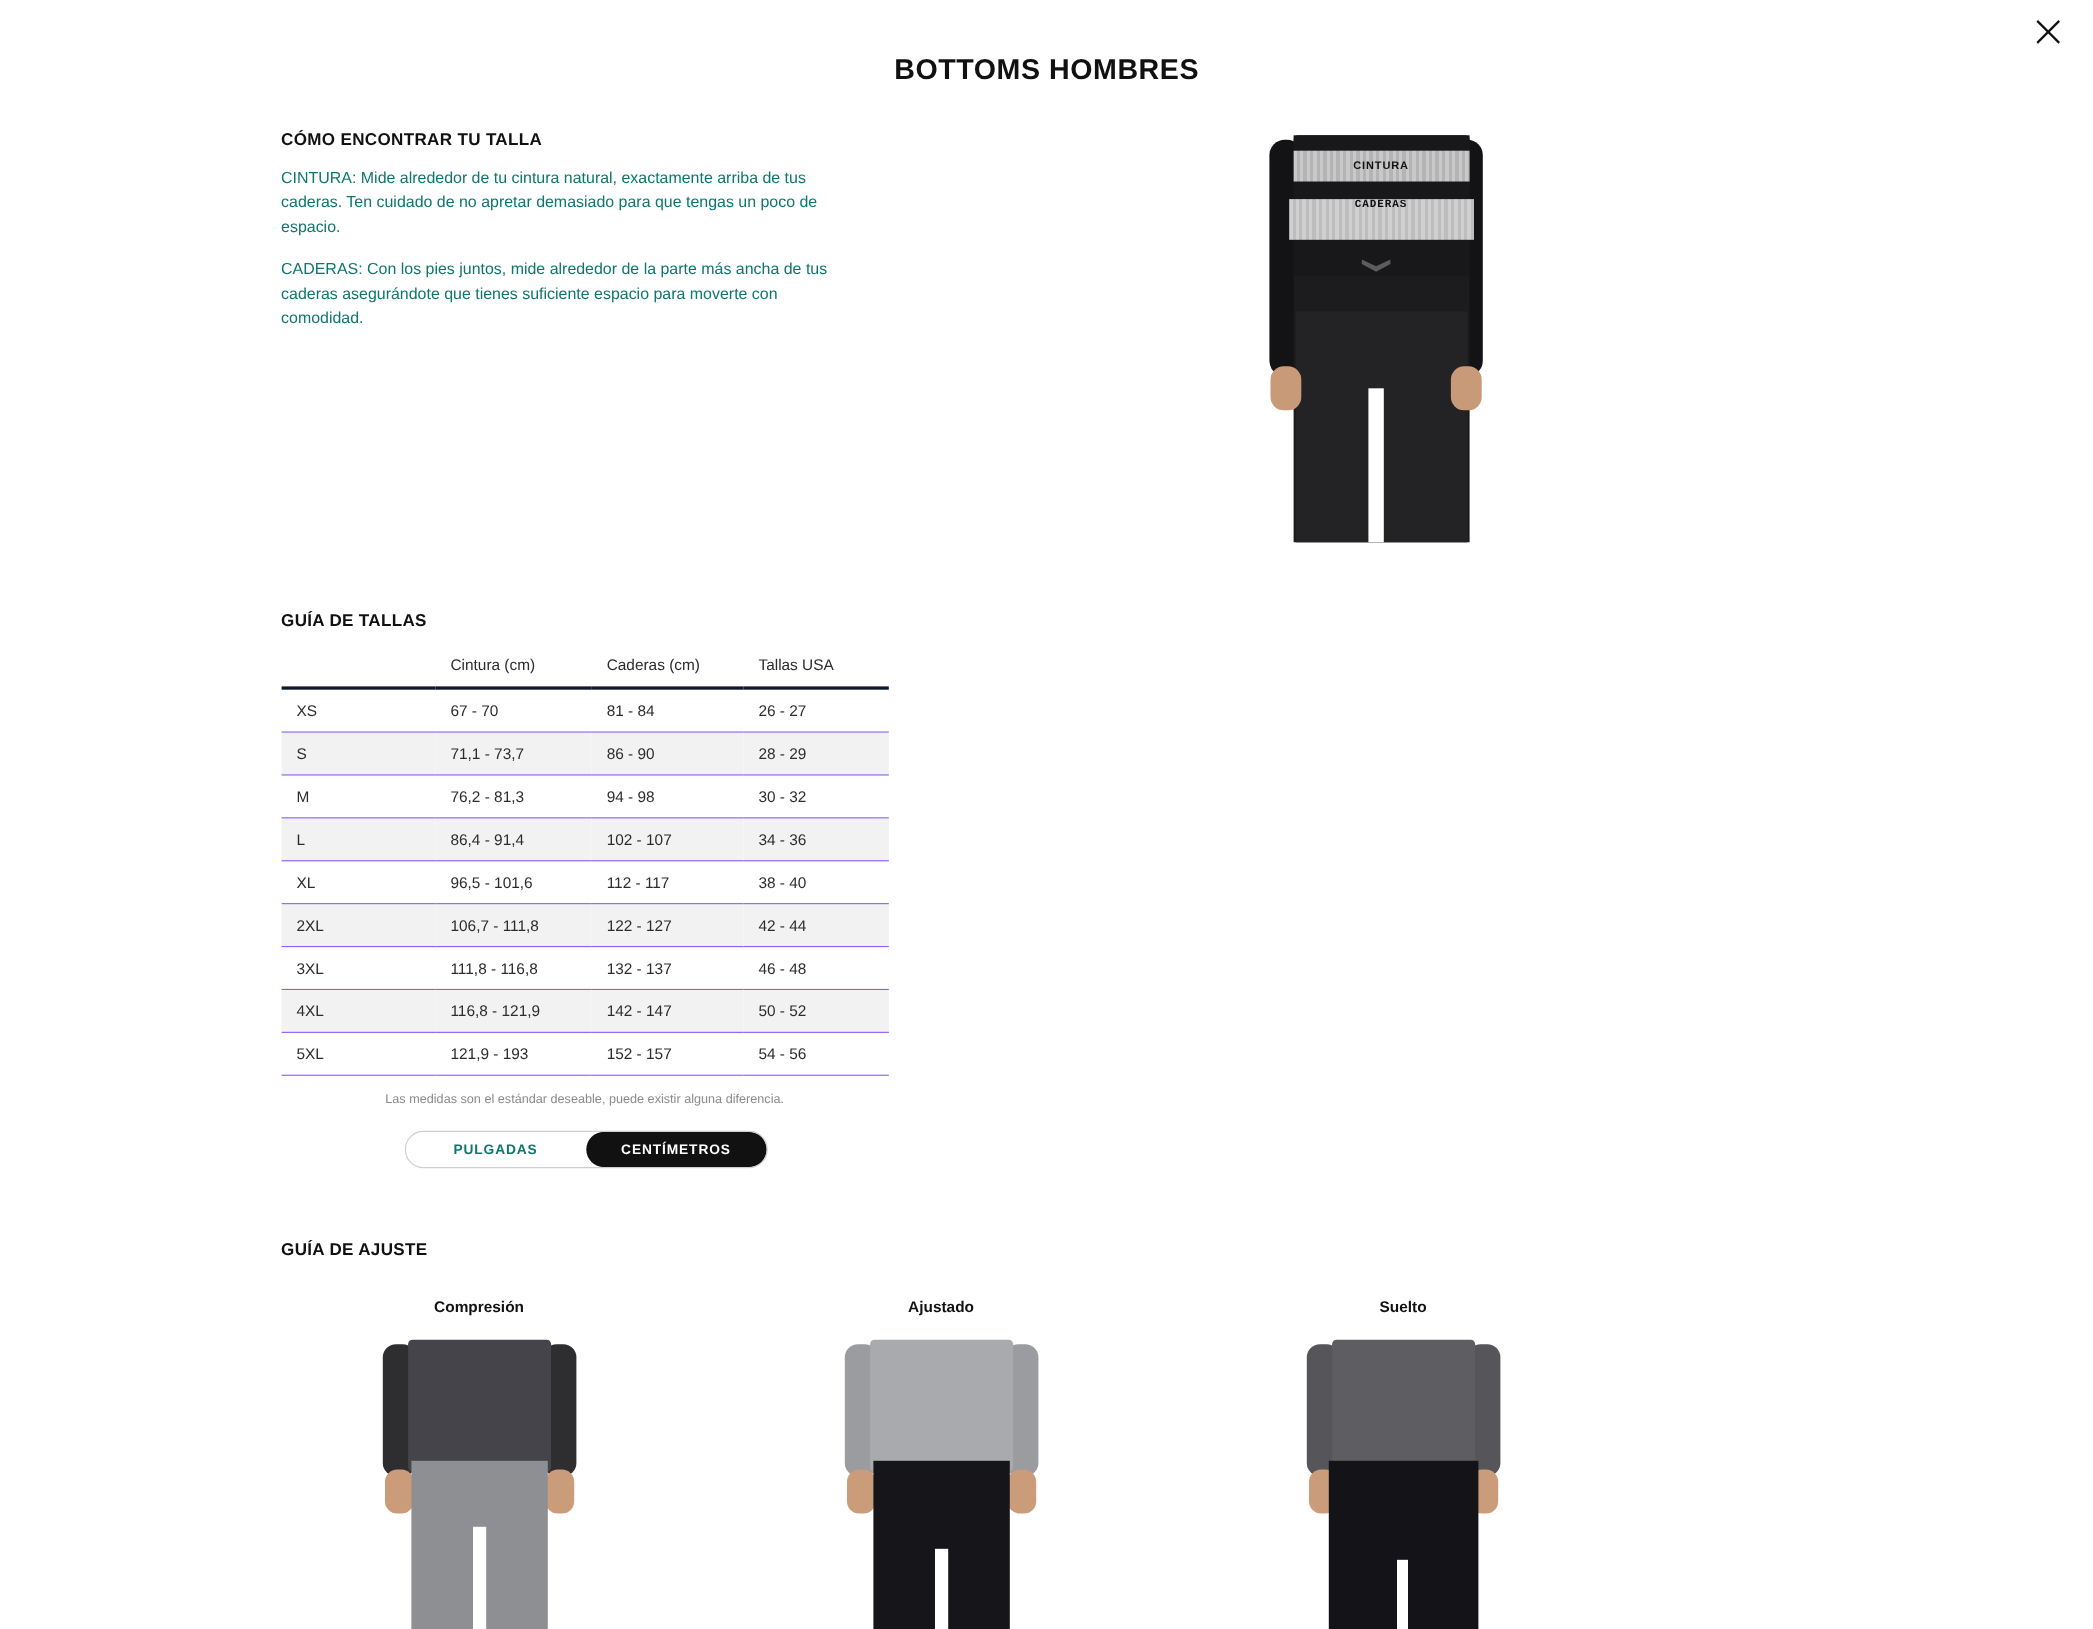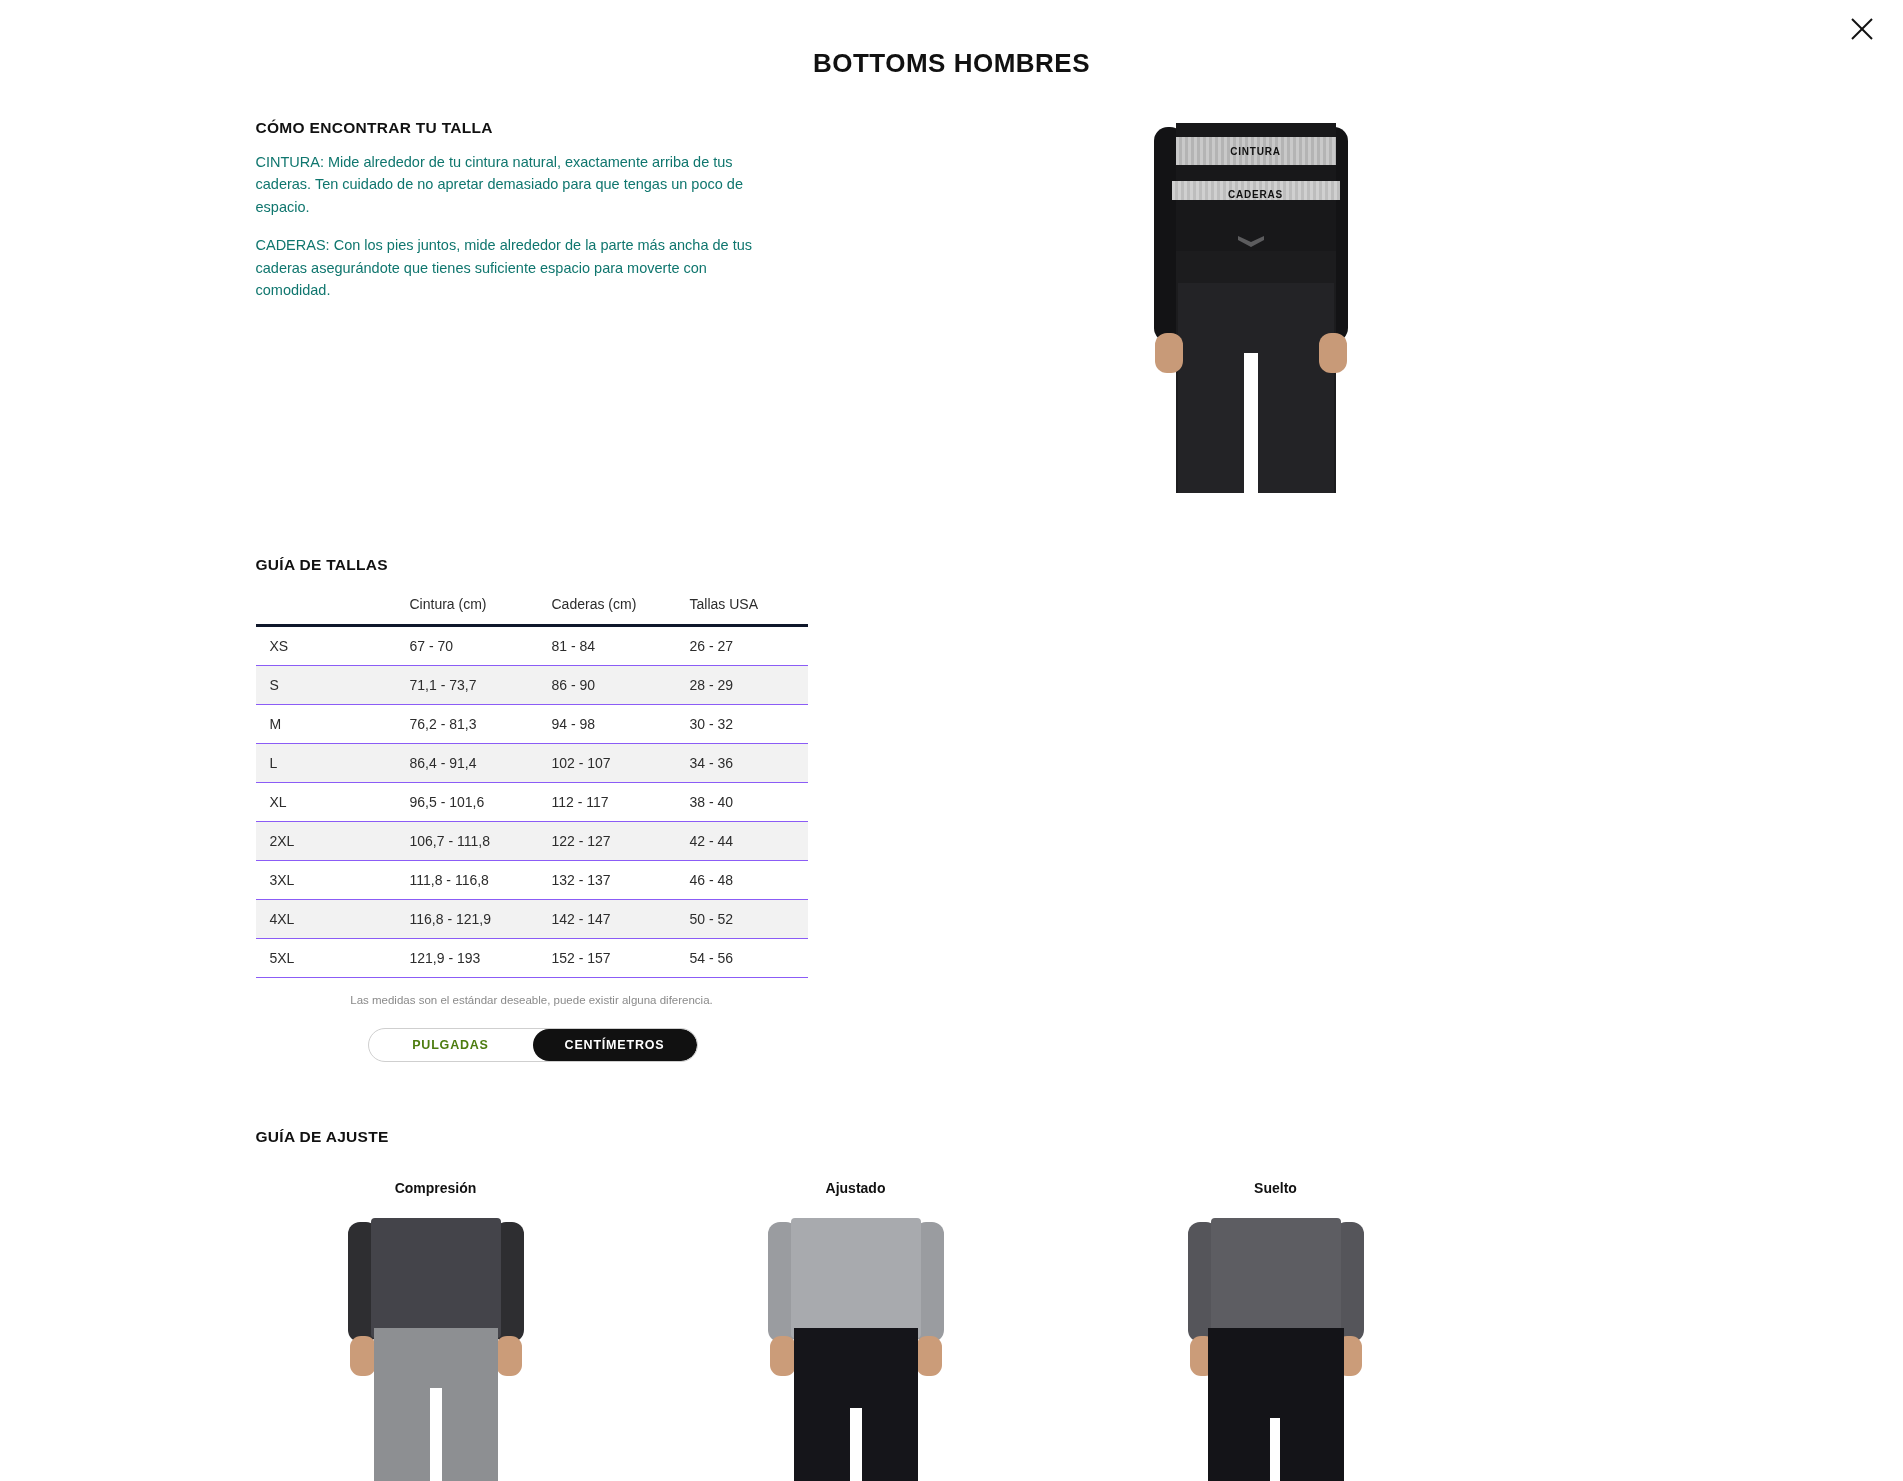--- a/index.html
+++ b/index.html
@@ -147,25 +147,26 @@
     background: repeating-linear-gradient(90deg,#c9c9c9 0 3px,#b4b4b4 3px 6px);
     display: flex;
     align-items: center;
     justify-content: center;
   }
   .hero-band-hips {
     position: absolute;
     left: 6px;
     top: 58px;
     width: 168px;
-    height: 19px;
+    height: 37px;
     background: repeating-linear-gradient(90deg,#d0d0d0 0 3px,#bdbdbd 3px 6px);
     display: flex;
-    align-items: flex-end;
+    align-items: flex-start;
     justify-content: center;
+    font-family: Liberation Mono, monospace;
   }
   .band-label {
     font-size: 10px;
     font-weight: bold;
     letter-spacing: 0.8px;
     color: #111;
   }
   .hero-legs {
     position: absolute;
     left: 12px;
@@ -237,21 +238,21 @@
     background: #ffffff;
   }
   .unit-opt {
     flex: 1;
     display: flex;
     align-items: center;
     justify-content: center;
     font-size: 12.5px;
     font-weight: bold;
     letter-spacing: 0.8px;
-    color: #4d7c0f;
+    color: #0f766e;
     cursor: pointer;
     border-radius: 18px;
   }
   .unit-opt.active {
     background: #111111;
     color: #ffffff;
   }
 
   
   .fit-guide { margin-top: 66px; }

